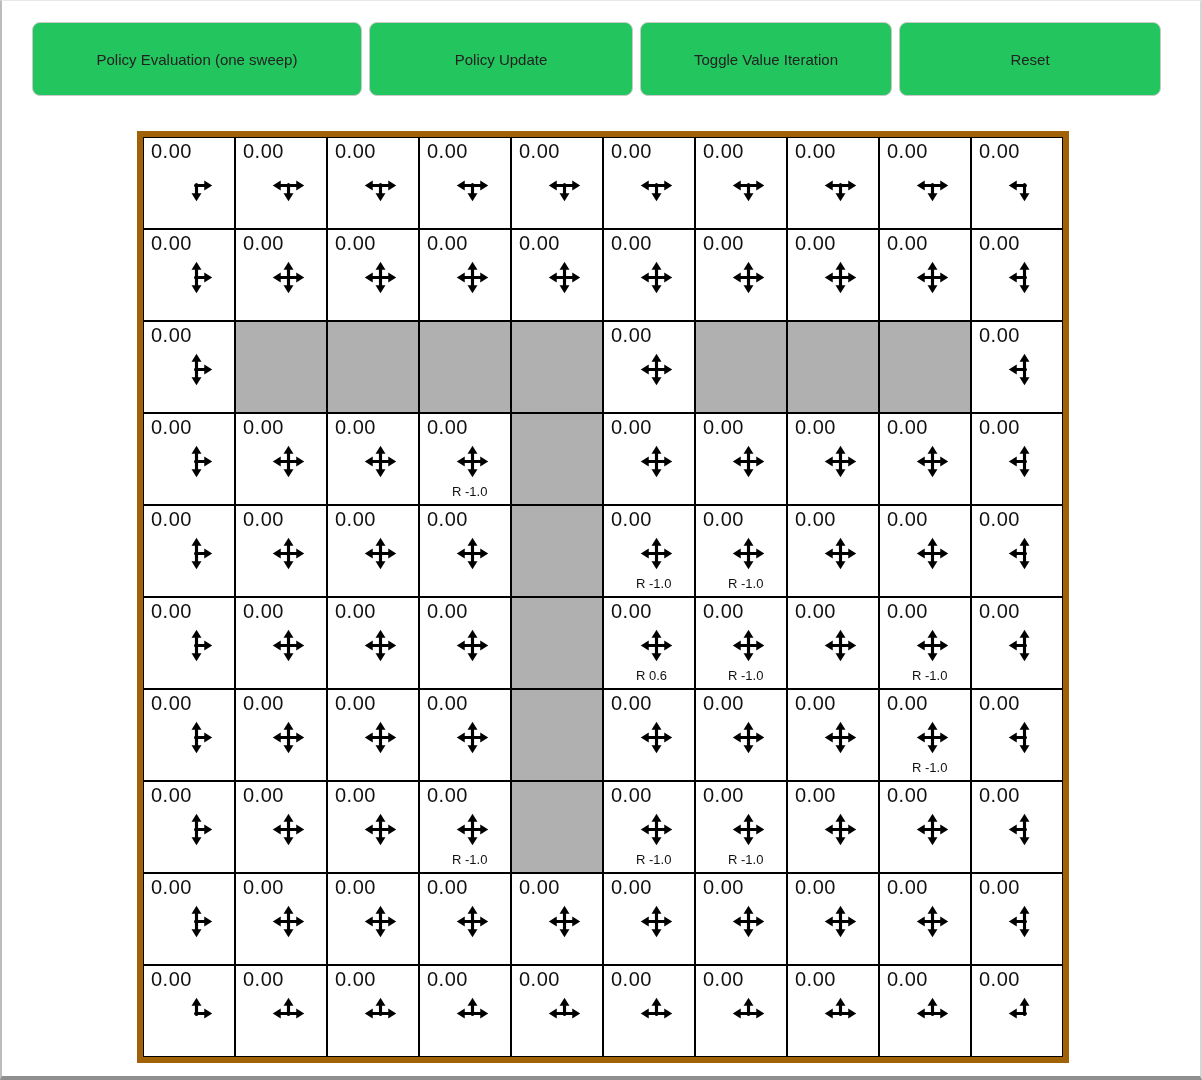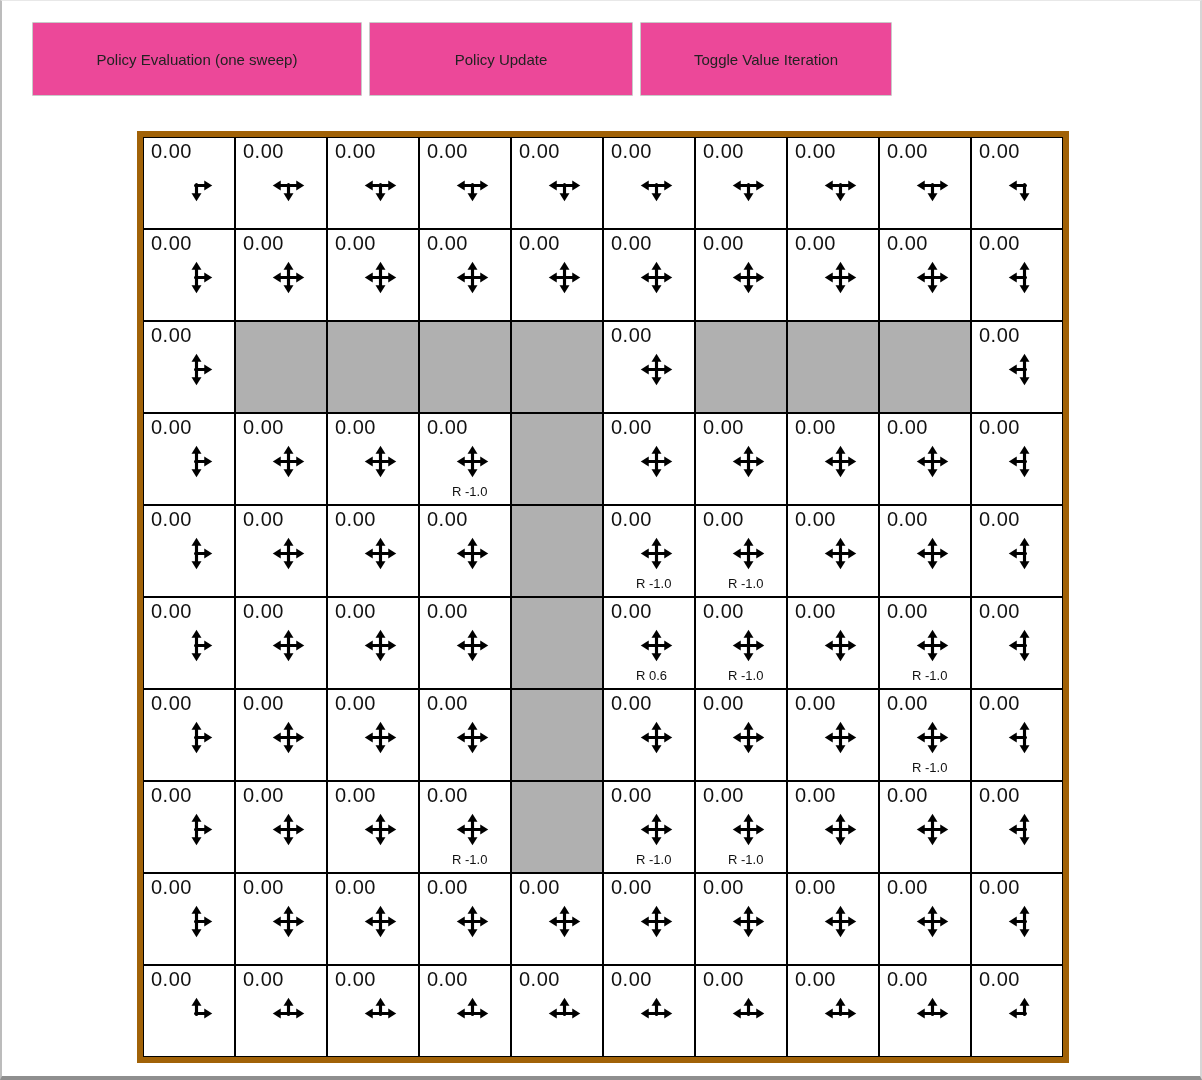--- a/index.html
+++ b/index.html
@@ -6,21 +6,21 @@
   html,body { background:#fff; }
   body { font-family:"Liberation Sans", sans-serif; }
   .page {
     position:relative; width:1202px; height:1080px; background:#fff;
     border-left:2px solid #bcbcbc; border-right:2px solid #d6d6d6;
     border-top:1px solid #e8e8e8; border-bottom:4px solid #8f8f8f;
     overflow:hidden;
   }
   .toolbar { position:absolute; left:30px; top:21px; display:flex; gap:7px; }
   .toolbar button {
-    height:74px; background:#ec4899; border:1px solid #c9c9c9; border-radius:1px;
+    height:74px; background:#22c55e; border:1px solid #c9c9c9; border-radius:8px;
     font-family:"Liberation Sans", sans-serif; font-size:15px; color:#222;
     cursor:pointer; text-align:center;
   }
   .b0 { width:330px; } .b1 { width:264px; } .b2 { width:252px; } .b3 { width:262px; }
   .gridwrap {
     position:absolute; left:135px; top:130px;
     display:grid; grid-template-columns:repeat(10, 92px); grid-auto-rows:92px;
     border:6px solid #a16207; background:#fff;
   }
   .cell { position:relative; border:1px solid #000; background:#fff; }
@@ -31,20 +31,21 @@
 </style>
 </head>
 <body>
 
 <div class="page">
 
   <div class="toolbar">
     <button class="b0">Policy Evaluation (one sweep)</button>
     <button class="b1">Policy Update</button>
     <button class="b2">Toggle Value Iteration</button>
+    <button class="b3">Reset</button>
   </div>
 
   <div class="gridwrap">
       <div class="cell">
         <span class="val">0.00</span>
         <svg viewBox="0 0 40 40" class="pol">
           <g transform="rotate(180 20 20)">
             <line x1="20" y1="21" x2="20" y2="10" stroke="#000000" stroke-width="3.4" stroke-linecap="round"></line>
             <polygon points="20,3 14.6,11.6 25.4,11.6" fill="#000000"></polygon>
           </g>

